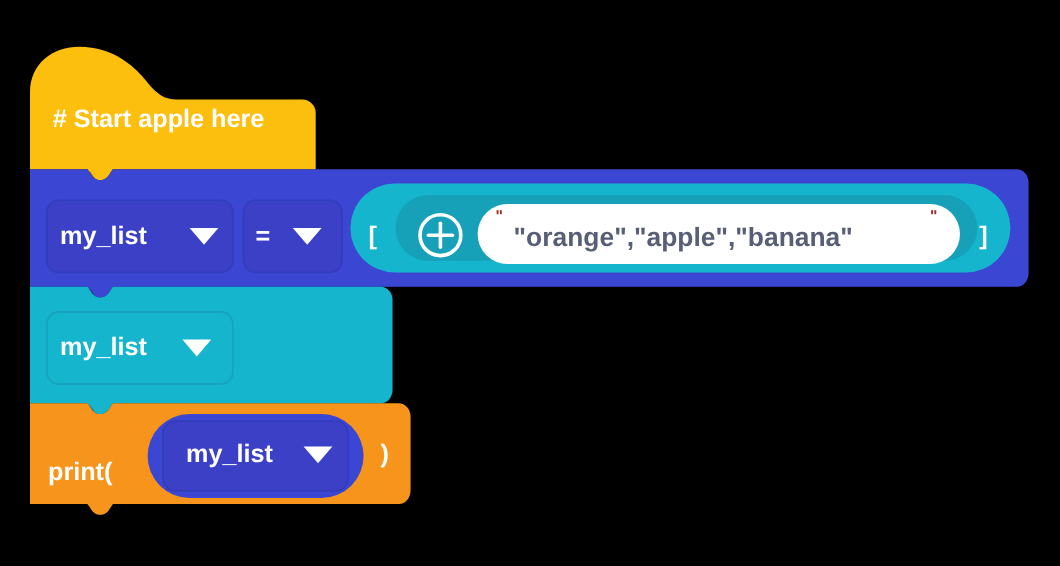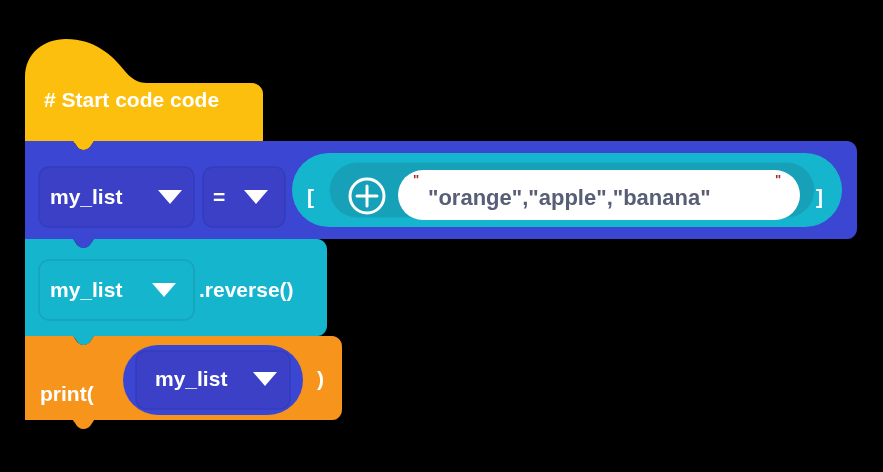--- a/index.html
+++ b/index.html
@@ -227,39 +227,38 @@
       <g>
         <rect x="123" y="345" width="180" height="70" rx="35" ry="35" fill="#3B46D2"></rect>
         <rect x="136" y="351" width="154" height="58" rx="10" ry="10" fill="#3A41C6" stroke="#333CBC" stroke-width="1.5"></rect>
         <polygon points="253,372 277,372 265,386" fill="#FFFFFF"></polygon>
       </g>
     </g>
   </svg>
 
   <div class="layer-text">
 
-    <span class="lbl" id="hat-label"># Start code code</span>
+    <span class="lbl" id="hat-label"># Start apple here</span>
 
     <span class="lbl" id="assign-var-label">my_list</span>
 
     <span class="lbl" id="assign-op-label">=</span>
 
     <span class="lbl" id="bracket-open-label">[</span>
 
     <span class="lbl" id="bracket-close-label">]</span>
 
     <span class="quote-mark" id="quote-open">"</span>
 
     <span class="field-text" id="list-literal-value">"orange","apple","banana"</span>
 
     <span class="quote-mark" id="quote-close">"</span>
 
     <span class="lbl" id="reverse-var-label">my_list</span>
 
-    <span class="lbl" id="reverse-method-label">.reverse()</span>
 
     <span class="lbl" id="print-open-label">print(</span>
 
     <span class="lbl" id="print-var-label">my_list</span>
 
     <span class="lbl" id="print-close-label">)</span>
   </div>
 </div>
 
 </body></html>

